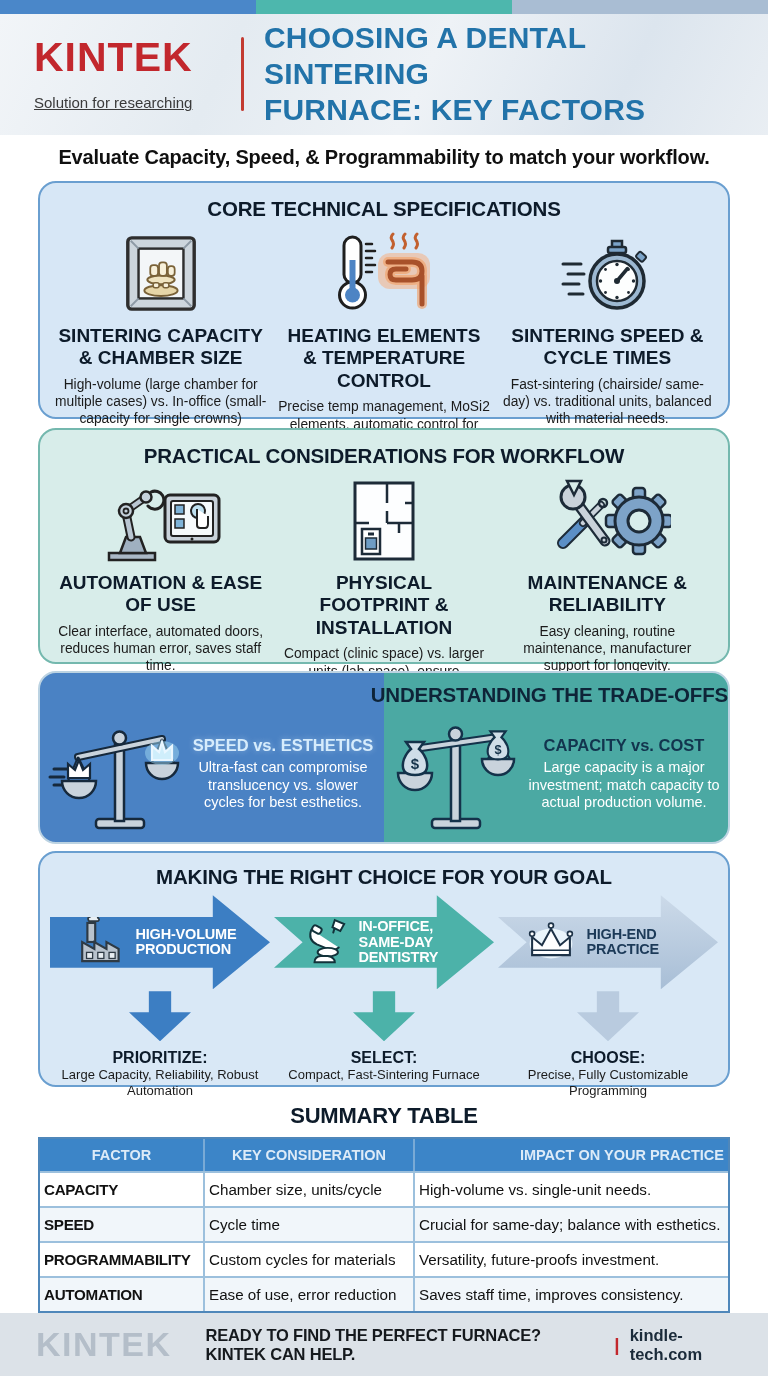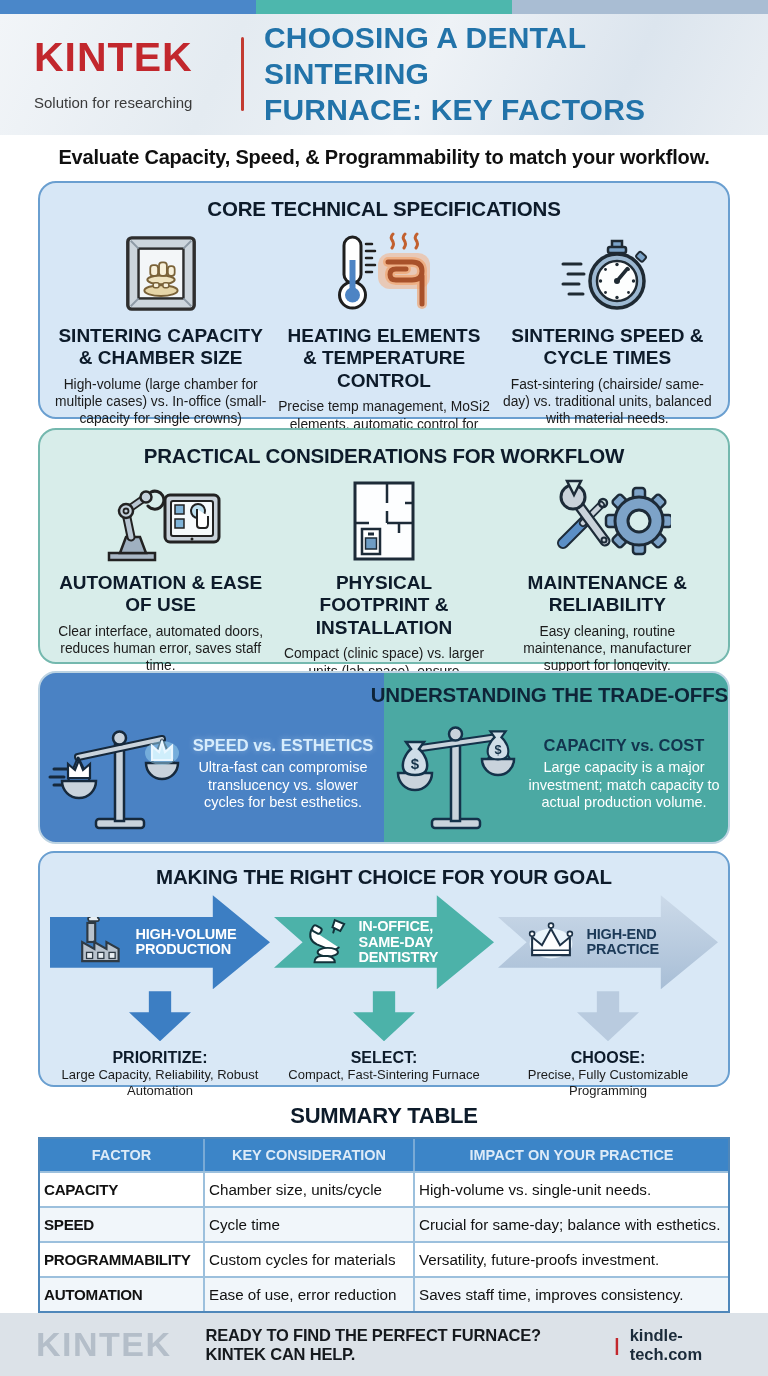--- a/index.html
+++ b/index.html
@@ -15,21 +15,21 @@
   .seg-blue { background:#4a87c9; }
   .seg-teal { background:#4db7ad; }
   .seg-gray { background:#a9bdd3; }
   
   .header {
     height:124px; display:flex; align-items:center; padding:0 34px;
     background:linear-gradient(115deg,#f2f5f8 0%,#e4ebf1 30%,#eef2f6 55%,#dce5ee 80%,#e9eef3 100%);
   }
   .logo-block { width:212px; }
   .logo-main { color:#c2272d; font-size:41px; font-weight:800; letter-spacing:1px; line-height:1; }
-  .logo-tag { color:#3a3a3a; font-size:15px; margin-top:16px; }
+  .logo-tag { color:#3a3a3a; font-size:15px; margin-top:16px;text-decoration:underline; }
   .header-divider { width:3px; height:74px; background:#c33b31; margin:0 20px 0 6px; border-radius:2px; }
   .header-title { color:#2273a9; font-size:30px; font-weight:800; line-height:1.2; letter-spacing:0.2px; }
   
   .subtitle { height:46px; display:flex; align-items:center; justify-content:center;
     font-size:20px; font-weight:700; color:#101010; background:#ffffff; letter-spacing:-0.2px; }
   
   .card { margin:0 38px; border-radius:18px; border:2px solid; padding:10px 14px 12px; }
   .card-title { text-align:center; font-size:20.5px; font-weight:800; color:#0d1b2a; letter-spacing:-0.2px; margin:4px 0 6px; }
   .cols { display:grid; grid-template-columns:1fr 1fr 1fr; column-gap:10px; }
   .col { display:flex; flex-direction:column; align-items:center; text-align:center; }
@@ -44,21 +44,21 @@
     background:linear-gradient(to right,#4a82c4 0 50%,#4ba9a3 50% 100%);
   }
   .tradeoffs-title { text-align:right; font-size:20.5px; font-weight:800; color:#0e2438; margin:10px 0 2px; letter-spacing:-0.2px; }
   .tradeoffs-row { display:flex; height:130px; }
   .tradeoff-half { width:50%; display:flex; align-items:center; justify-content:center; gap:10px; padding:0 8px; }
   .to-text { text-align:center; max-width:220px; }
   .to-heading-left { font-size:16.5px; font-weight:800; color:#d6ecfc; text-shadow:0 0 6px rgba(220,240,255,.45); margin-bottom:4px; }
   .to-heading-right { font-size:16.5px; font-weight:800; color:#12344e; margin-bottom:4px; }
   .to-body { font-size:14.5px; color:#ffffff; line-height:1.22; }
   
-  .card-choice { background:#d9e8f6; border-color:#6a9fd0; height:236px; margin-top:7px; padding:8px 10px;border-radius:16px; }
+  .card-choice { background:#d9e8f6; border-color:#6a9fd0; height:236px; margin-top:7px; padding:8px 10px; }
   .choice-grid { display:grid; grid-template-columns:1fr 1fr 1fr; column-gap:4px; margin-top:2px; }
   .path-col { display:flex; flex-direction:column; align-items:center; }
   .path-arrow {
     width:100%; height:94px; display:flex; align-items:center; justify-content:center; gap:7px;
     color:#ffffff; font-weight:800; font-size:14.5px; line-height:1.08; letter-spacing:-0.2px;
   }
   .arrow-flat  { clip-path:polygon(0 23%,74% 23%,74% 0,100% 50%,74% 100%,74% 77%,0 77%); }
   .arrow-notch { clip-path:polygon(0 23%,74% 23%,74% 0,100% 50%,74% 100%,74% 77%,0 77%,13% 50%); }
   .a-blue  { background:#3c7ec3; }
   .a-teal  { background:#4cb2a9; }
@@ -69,21 +69,21 @@
   .d-blue { background:#3c7ec3; } .d-teal { background:#4cb2a9; } .d-light { background:#b9cbdf; }
   .action { text-align:center; margin-top:8px; }
   .action-label { font-size:16px; font-weight:800; color:#0d1b2a; }
   .action-body { font-size:13px; color:#1b1b1b; line-height:1.22; max-width:220px; }
   
   .summary-title { text-align:center; font-size:22px; font-weight:800; color:#0d1b2a; margin:16px 0 8px; letter-spacing:-0.2px; }
   .table-wrap { margin:0 38px; border:2px solid #4f87ba; }
   .trow { display:grid; grid-template-columns:165px 210px 1fr; }
   .thead-cell { background:#3c85c8; color:#ddebf8; font-size:14.5px; font-weight:800; text-align:center;
     padding:8px 4px; border-right:2px solid #79aad6; }
-  .thead-cell:last-child { border-right:none; }
+  .thead-cell:last-child { border-right:none;text-align:right; }
   .tcell { background:#ffffff; font-size:15.2px; color:#111; padding:8px 4px;
     border-right:2px solid #9cc0dd; border-top:2px solid #9cc0dd; }
   .trow:nth-child(odd) .tcell { background:#f1f6fa; }
   .tcell:last-child { border-right:none; }
   .tcell-factor { font-weight:700; letter-spacing:-0.3px; }
   
   .footer { margin-top:auto; height:64px; background:#dce2e8; display:flex; align-items:center; padding:0 36px; }
   .footer-logo { font-size:34px; font-weight:800; color:#b4bec9; letter-spacing:1.5px; margin-right:34px; }
   .footer-cta { font-size:16.5px; font-weight:700; color:#15191d; letter-spacing:-0.2px; }
   .footer-divider { color:#c2272d; font-weight:700; font-size:19px; margin:0 10px; }

